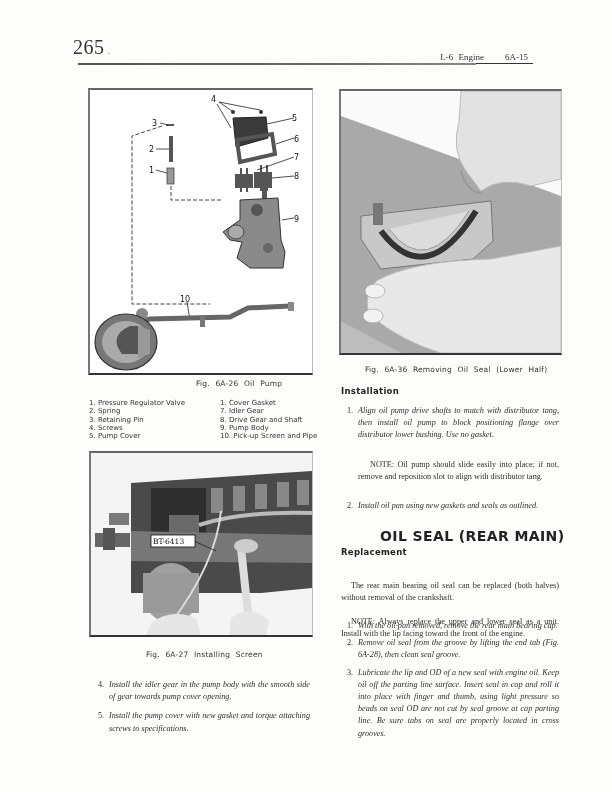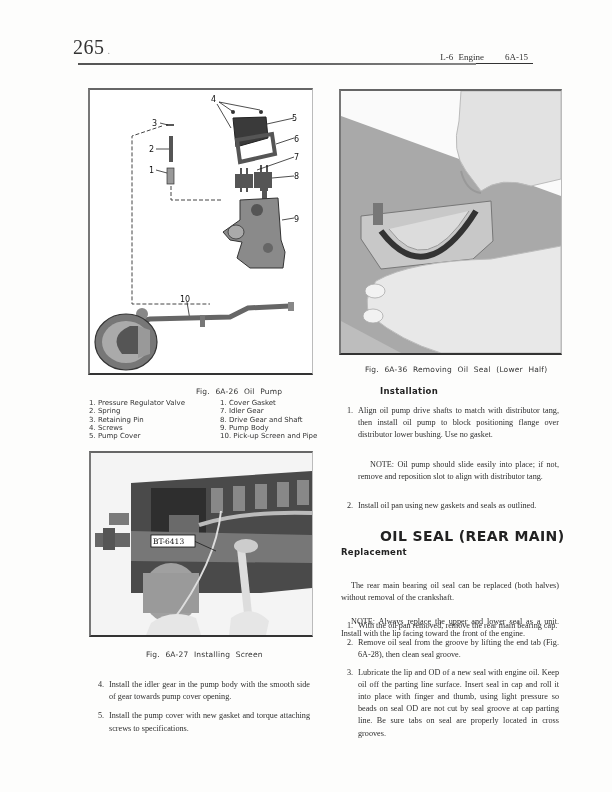--- a/index.html
+++ b/index.html
@@ -18,21 +18,21 @@
   .fig { border-left:2px solid #777; border-top:2px solid #666; border-right:1px solid #bbb; border-bottom:2px solid #333; background:#fff; overflow:hidden; }
   .fig svg { display:block; }
   .caption { font-size:7.5px; color:#333; word-spacing:3px; letter-spacing:0.2px; }
   .legend { font-size:7px; line-height:8.3px; color:#333; }
   .legend div { white-space:nowrap; }
 
   
   .para { font-size:8.2px; line-height:12.2px; color:#2e2e2e; text-align:justify; }
   .item { display:flex; }
   .item .num { width:11px; flex:none; }
-  .item .txt { flex:1; text-align:justify; }
+  .item .txt { flex:1; text-align:justify;font-style:italic; }
   .h-install { font-size:8.5px; font-weight:bold; color:#222; letter-spacing:0.3px; }
   .h-section { font-size:14px; font-weight:bold; color:#222; letter-spacing:0.4px;margin-left:39px; }
 </style>
 </head>
 <body>
 
 <div class="abs serif page-num"><span>265</span><span style="font-size:10px;color:#999;margin-left:3px">.</span></div>
 <div class="abs serif header-right">
   <span>L-6 Engine</span>&nbsp;&nbsp;&nbsp;
   <span>6A-15</span>
@@ -104,21 +104,21 @@
     <path d="M 48 232 L 60 229 L 140 227 L 158 218 L 200 216" fill="none" stroke="#666" stroke-width="5"></path>
     <rect x="198" y="212" width="6" height="9" fill="#888"></rect>
     <rect x="110" y="225" width="5" height="12" fill="#777"></rect>
     <circle cx="52" cy="224" r="6" fill="#888"></circle>
     <ellipse cx="36" cy="252" rx="31" ry="28" fill="#777" stroke="#333" stroke-width="1.2"></ellipse>
     <ellipse cx="36" cy="252" rx="24" ry="21" fill="#aaa"></ellipse>
     <path d="M 40 236 Q 18 246 32 264 L 48 264 L 48 236 Z" fill="#555"></path>
     <path d="M 48 236 L 60 240 L 60 264 L 48 268 Z" fill="#999"></path>
   </svg>
 </div>
-<div class="abs sans caption" style="left:160px;top:387px;padding-left:36px;">Fig. 6A-26   Oil Pump</div>
+<div class="abs sans caption" style="left:160px;top:379px;padding-left:36px;">Fig. 6A-26   Oil Pump</div>
 <div class="abs sans legend" style="left:89px;top:399px;">
   <div>1. Pressure Regulator Valve</div>
   <div>2. Spring</div>
   <div>3. Retaining Pin</div>
   <div>4. Screws</div>
   <div>5. Pump Cover</div>
 </div>
 <div class="abs sans legend" style="left:220px;top:399px;">
   <div>1. Cover Gasket</div>
   <div>7. Idler Gear</div>
@@ -184,21 +184,21 @@
     <path d="M 120 0 L 220 0 L 220 88 L 190 95 Q 160 85 140 100 L 125 80 Q 110 60 118 30 Z" fill="#e2e2e2" stroke="#bbb" stroke-width="1"></path>
     <path d="M 120 80 Q 125 100 140 102" fill="none" stroke="#999" stroke-width="2"></path>
 
     <path d="M 35 190 Q 70 170 150 168 L 220 155 L 220 262 L 100 262 Q 60 250 30 225 Q 20 210 35 190 Z" fill="#e8e8e8" stroke="#bbb" stroke-width="1"></path>
     <ellipse cx="34" cy="200" rx="10" ry="7" fill="#f2f2f2" stroke="#aaa" stroke-width="0.8"></ellipse>
     <ellipse cx="32" cy="225" rx="10" ry="7" fill="#f2f2f2" stroke="#aaa" stroke-width="0.8"></ellipse>
   </svg>
 </div>
 <div class="abs sans caption" style="left:365px;top:365px;">Fig. 6A-36   Removing Oil Seal (Lower Half)</div>
 
-<div class="abs sans h-install" style="left:341px;top:386px;margin-left:39px;">Installation</div>
+<div class="abs sans h-install" style="left:341px;top:386px;">Installation</div>
 
 <div class="abs serif para" style="left:347px;top:405px;width:212px;">
   <div class="item">
     <span class="num">1.</span>
     <span class="txt">Align oil pump drive shafts to match with distributor tang, then install oil pump to block positioning flange over distributor lower bushing. Use no gasket.</span>
   </div>
 </div>
 
 <div class="abs serif para" style="left:358px;top:459px;width:201px;text-indent:12px;">NOTE:  Oil pump should slide easily into place; if not, remove and reposition slot to align with distributor tang.</div>
 

